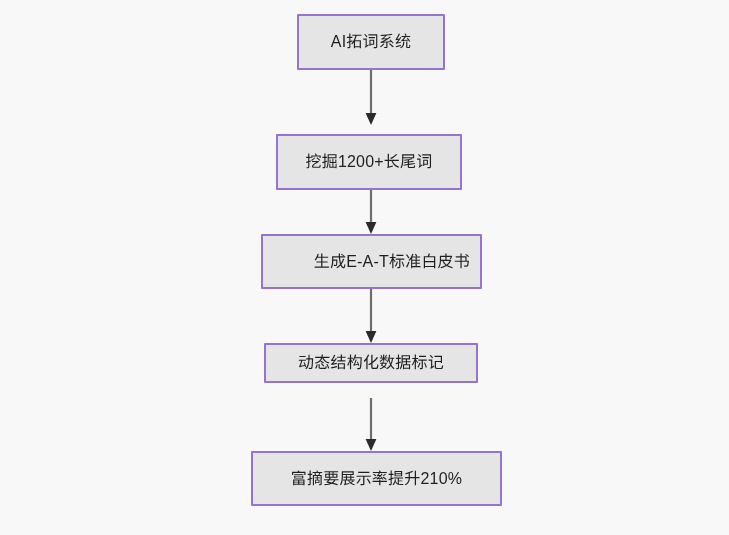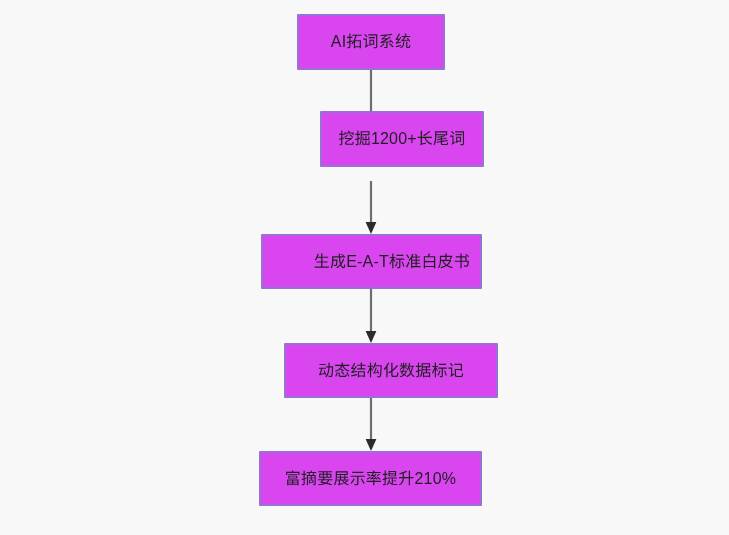--- a/index.html
+++ b/index.html
@@ -15,21 +15,21 @@
     overflow: hidden;
   }
   #flowchart-canvas {
     position: relative;
     width: 729px;
     height: 535px;
   }
   .node {
     position: absolute;
     box-sizing: border-box;
-    background: #d946ef;
+    background: #e5e5e5;
     border: 2px solid #9672d4;
     border-radius: 1px;
     display: flex;
     align-items: center;
     justify-content: center;
     color: #1f1f20;
     font-size: 16px;
     line-height: 1.25;
     letter-spacing: 0.2px;
     white-space: nowrap;
@@ -77,29 +77,29 @@
     <svg width="18" height="53" viewBox="0 0 18 53">
       <line x1="9" y1="0" x2="9" y2="45" stroke="#6e6e6e" stroke-width="2.2"></line>
       <polygon points="9,53 3.6,41 14.4,41" fill="#2b2b2b"></polygon>
     </svg>
   </div>
 
   <div class="node" style="left:297px; top:14px; width:148px; height:56px;">
     <span class="node-label">AI拓词系统</span>
   </div>
 
-  <div class="node" style="left:276px; top:111px; width:164px; height:56px;margin-left:44px;">
+  <div class="node" style="left:276px; top:134px; width:186px; height:56px;">
     <span class="node-label">挖掘1200+长尾词</span>
   </div>
 
   <div class="node" style="left:261px; top:234px; width:221px; height:55px;justify-content:flex-end;">
     <span class="node-label">生成E-A-T标准白皮书</span>
   </div>
 
-  <div class="node" style="left:264px; top:343px; width:214px; height:55px;margin-left:20px;">
+  <div class="node" style="left:264px; top:343px; width:214px; height:40px;">
     <span class="node-label">动态结构化数据标记</span>
   </div>
 
-  <div class="node" style="left:259px; top:451px; width:223px; height:55px;">
+  <div class="node" style="left:251px; top:451px; width:251px; height:55px;">
     <span class="node-label">富摘要展示率提升210%</span>
   </div>
 
 </div>
 
 </body></html>

